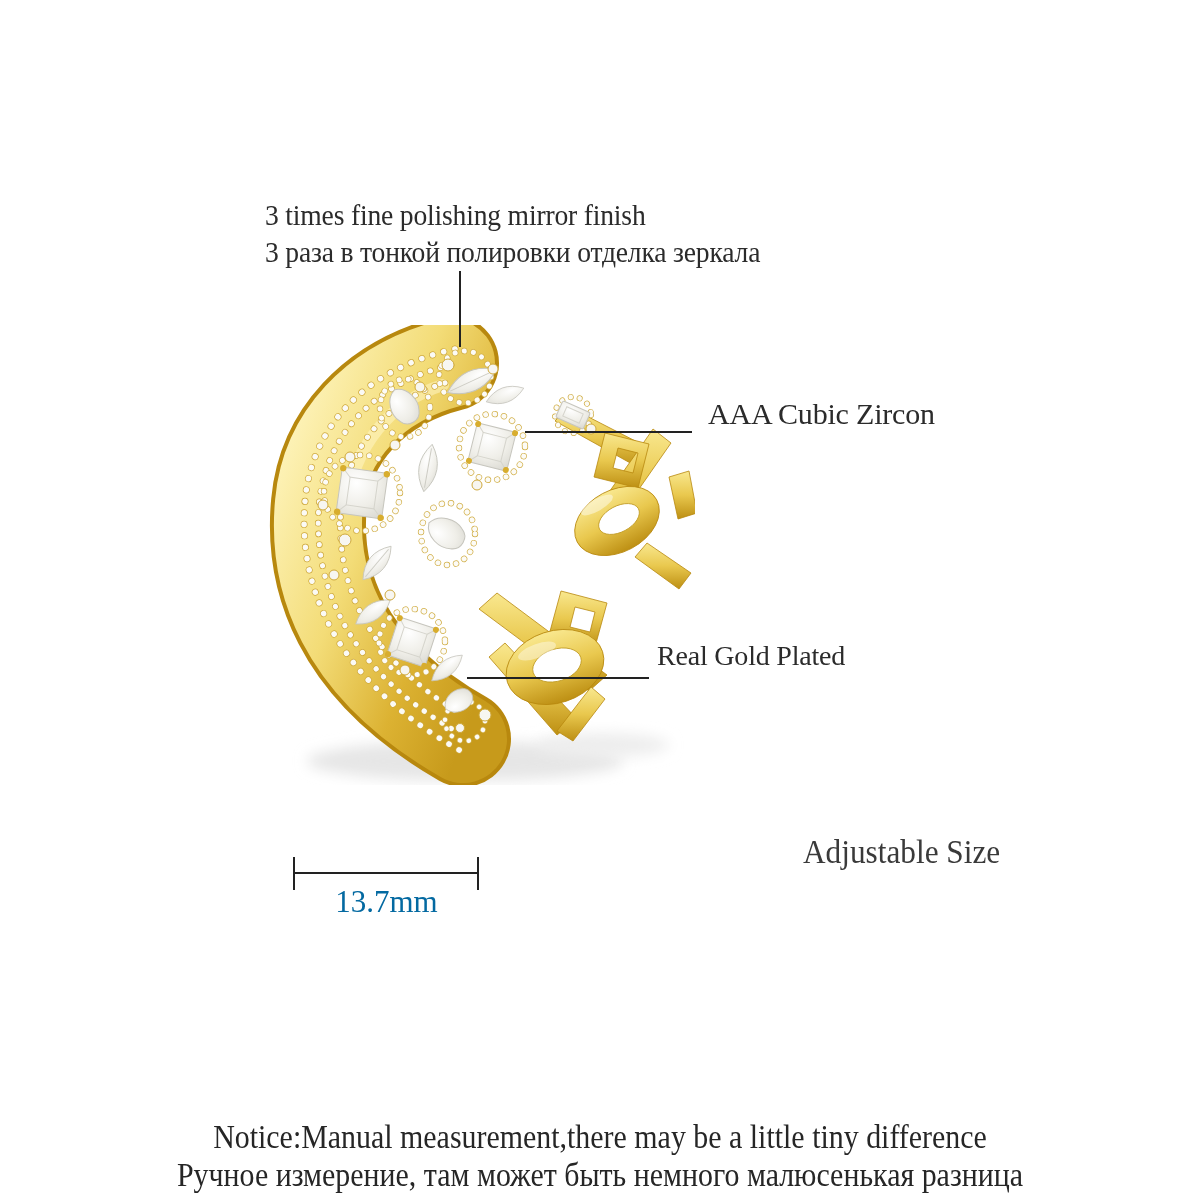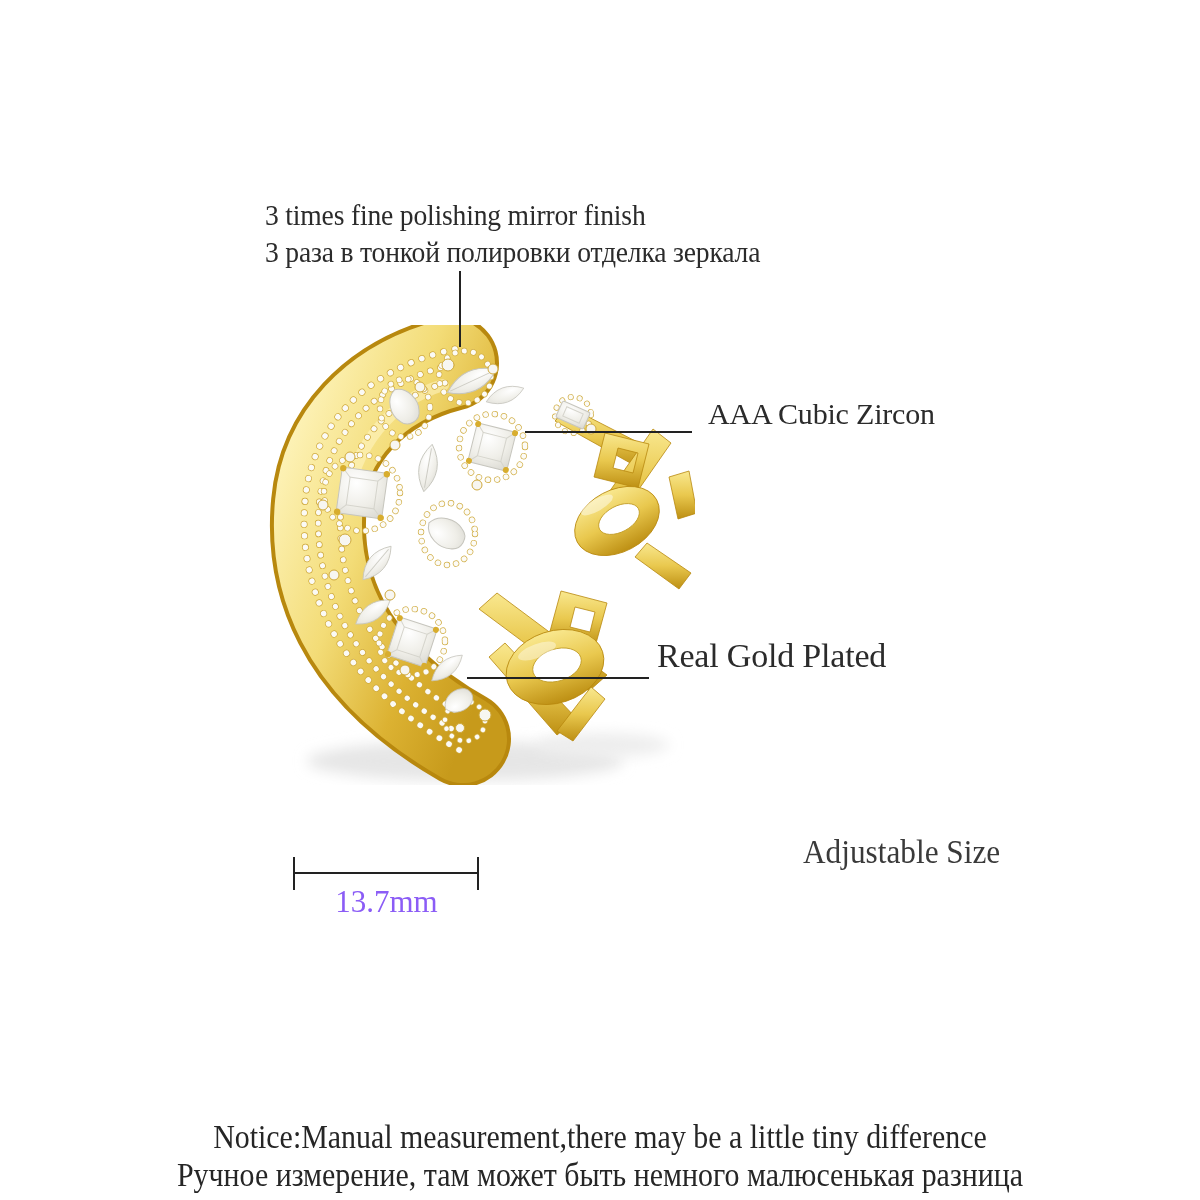--- a/index.html
+++ b/index.html
@@ -5,27 +5,27 @@
   html,body{margin:0;padding:0;background:#fff;}
   .canvas{
     position:relative;width:1046px;height:1200px;background:#ffffff;overflow:hidden;
     font-family:Liberation Serif, serif;color:#2b2b2b;
   }
   .ann{position:absolute;z-index:6;color:#2b2b2b;}
   .ann .l{white-space:nowrap;}
   .ann-polishing{left:265px;top:196px;font-size:30px;line-height:37px;transform:scaleX(0.92);transform-origin:0 0;letter-spacing:-0.2px;}
   .ann-zircon{left:698px;top:395px;font-size:30px;line-height:38px;letter-spacing:-0.2px;}
   .ann-zircon .l1{padding-left:10px;text-align:center;}
-  .ann-gold{left:657px;top:639px;font-size:34px;line-height:34px;letter-spacing:-0.2px;}
+  .ann-gold{left:657px;top:639px;font-size:28px;line-height:34px;letter-spacing:-0.2px;}
   .ann-adjustable{left:803px;top:833px;font-size:34px;font-weight:300;color:#3a3a3a;transform:scaleX(0.92);transform-origin:0 0;}
   .ann-notice{left:0;top:1118px;width:1200px;text-align:center;font-size:34px;line-height:38px;transform:scaleX(0.88);transform-origin:50% 0;color:#262626;}
   .callout{position:absolute;background:#222;z-index:5;}
   .callout-v{width:2px;}
   .callout-h{height:2px;}
-  .measure-value{position:absolute;left:294px;top:884px;width:185px;text-align:center;font-size:31px;color:#8b5cf6;z-index:6;}
+  .measure-value{position:absolute;left:294px;top:884px;width:185px;text-align:center;font-size:31px;color:#0369a1;z-index:6;}
   .ring-svg{position:absolute;left:255px;top:325px;z-index:2;}
 </style>
 </head>
 <body>
 
 <div class="canvas">
 
   <div class="ann ann-polishing">
     <div class="l">3 times fine polishing mirror finish</div>
     <div class="l">3 раза в тонкой полировки отделка зеркала</div>

